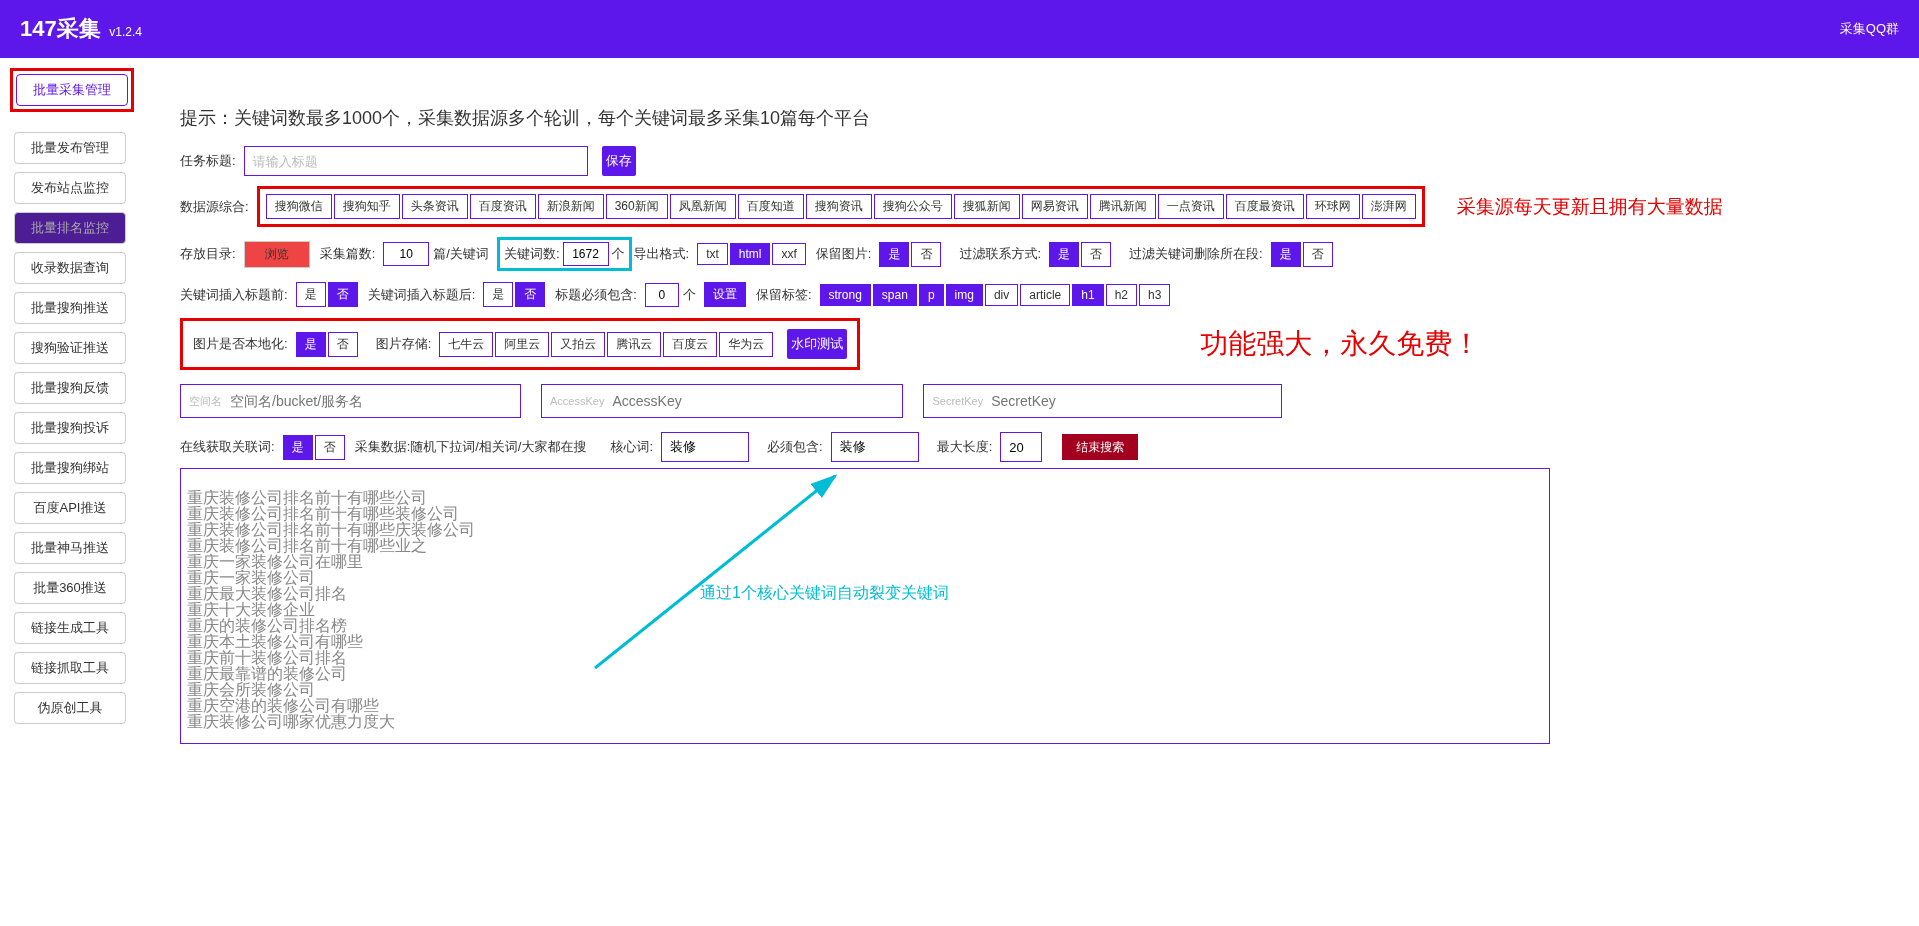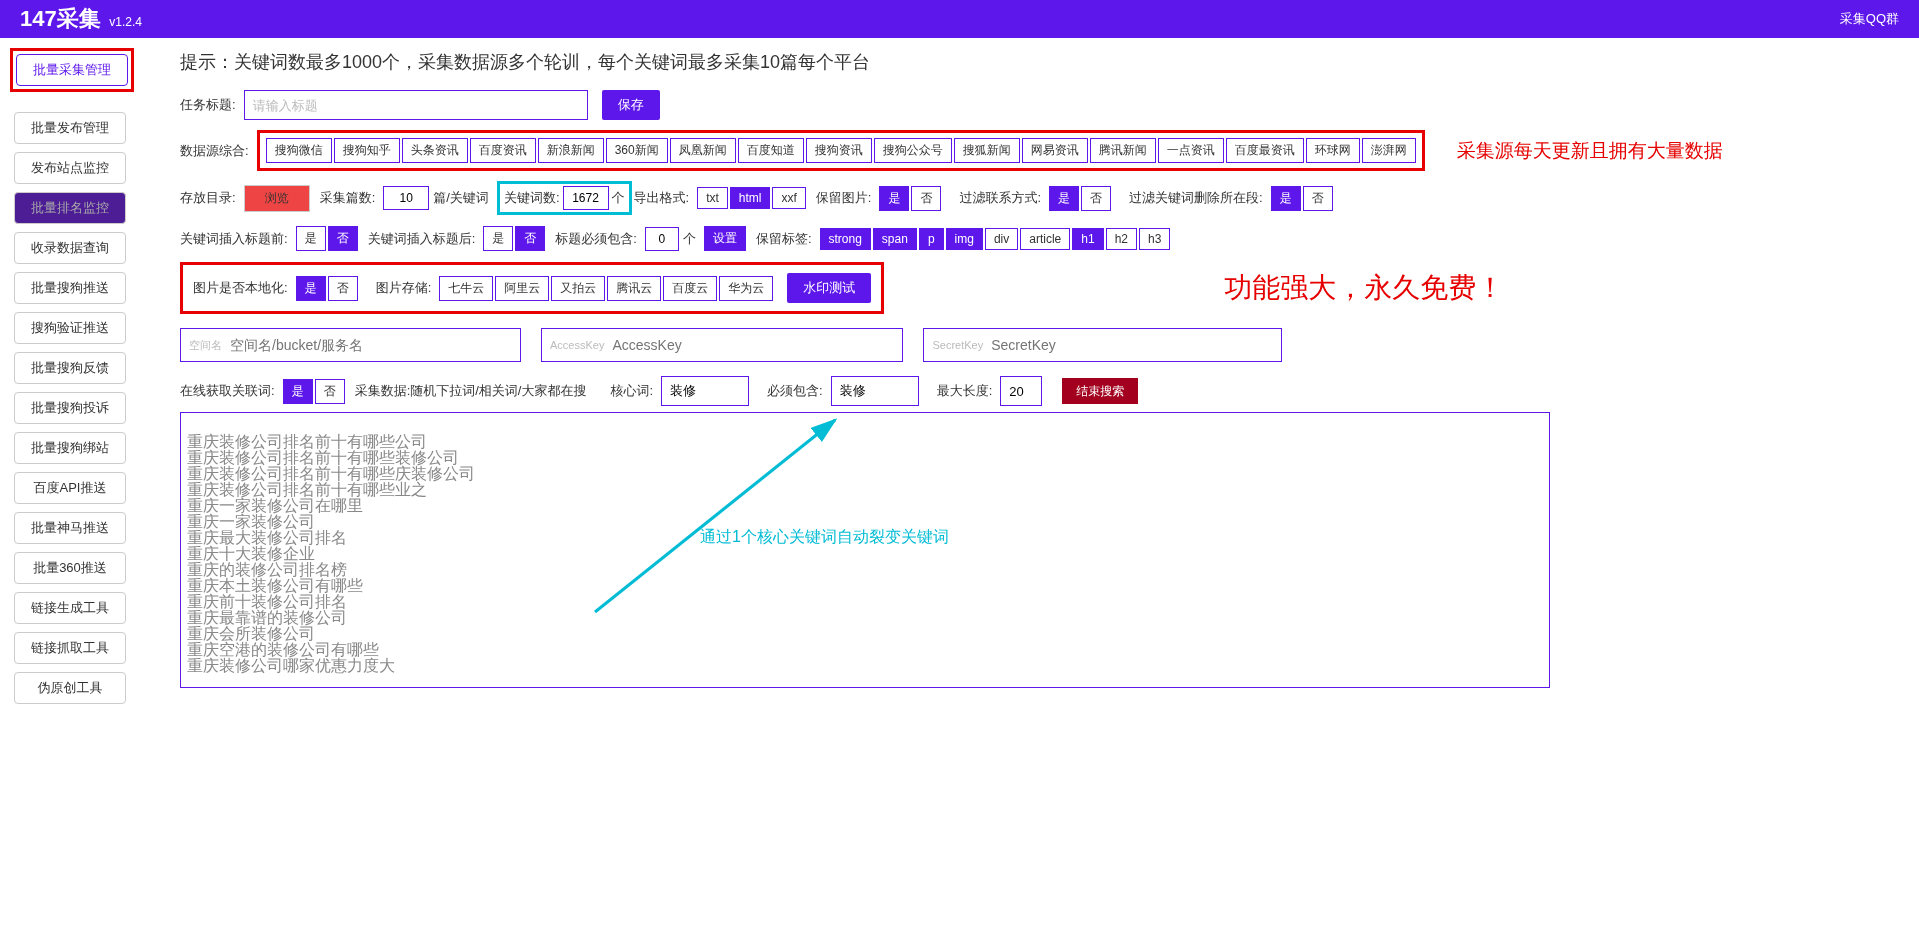--- a/index.html
+++ b/index.html
@@ -1,41 +1,41 @@
 <!DOCTYPE html>
 <html><head>
 <meta charset="utf-8">
 <style>
 * { margin: 0; padding: 0; box-sizing: border-box; font-family: "Microsoft YaHei", Arial, sans-serif; }
 body { font-size: 13px; background: #fff; }
 
-.header { background: #5e17eb; color: #fff; height: 38px; display: flex; align-items: center; padding: 0 20px; justify-content: space-between; }
+.header { background: #5e17eb; color: #fff; height: 58px; display: flex; align-items: center; padding: 0 20px; justify-content: space-between; }
 .logo { font-size: 22px; font-weight: 600; }
 .version { font-size: 12px; margin-left: 5px; vertical-align: baseline; }
 .header-right { font-size: 13px; }
 
 .container { display: flex; }
 .sidebar { width: 140px; padding: 10px 10px 10px 10px; }
 .side-btn { display: block; width: 112px; margin: 0 auto 8px; height: 32px; line-height: 30px; text-align: center; border: 1px solid #ccc; border-radius: 4px; background: #fff; color: #333; font-size: 13px; cursor: pointer; }
 .side-btn.active { border: 1px solid #5e17eb; color: #5e17eb; position: relative; }
 .side-btn.disabled { color: #aaa; background: #4c1d95; }
 .side-highlight-box { border: 3px solid #e60000; padding: 3px; margin: 0 auto 20px; width: 124px; }
 .side-highlight-box .side-btn { margin-bottom: 0; }
 
-.main { flex: 1; padding: 12px 18px 20px 40px; }
+.main { flex: 1; padding: 12px 18px 20px 40px; margin-top: 36px; }
 .tip-line { font-size: 18px; color: #333; margin-bottom: 16px; }
 
 .row { display: flex; align-items: center; margin-bottom: 10px; flex-wrap: wrap; gap: 4px 2px; }
 .label { font-size: 13px; color: #333; margin-right: 6px; white-space: nowrap; }
 
 .txt-input { border: 1px solid #5e17eb; height: 30px; padding: 0 8px; font-size: 13px; outline: none; }
 .txt-input::placeholder { color: #bbb; }
 .txt-input.wide { width: 344px; }
 
-.btn-purple { background: #5e17eb; color: #fff; border: none; height: 30px; padding: 0 16px; font-size: 13px; cursor: pointer; border-radius: 2px; }
+.btn-purple { background: #5e17eb; color: #fff; border: none; height: 30px; padding: 0 4px; font-size: 13px; cursor: pointer; border-radius: 2px; }
 .btn-white { background: #ef4444; color: #333; border: 1px solid #ccc; height: 27px; padding: 0 20px; font-size: 12px; cursor: pointer; }
 .btn-dark-red { background: #a3001f; color: #fff; border: none; height: 26px; padding: 0 14px; font-size: 12px; cursor: pointer; }
 
 .tag { display: inline-block; border: 1px solid #5e17eb; color: #333; padding: 3px 8px; font-size: 12px; background: #fff; margin: 1px 0; cursor: pointer; }
 .tag.on { background: #5e17eb; color: #fff; }
 .mini-input { width: 46px; height: 24px; border: 1px solid #5e17eb; text-align: center; font-size: 12px; }
 .mini-input-wide { width: 88px; }
 
 .redbox { border: 3px solid #e60000; padding: 4px 6px; display: inline-flex; align-items: center; flex-wrap: wrap; gap: 2px; }
 .cyanbox { border: 3px solid #00bcd4; padding: 2px 4px; display: inline-flex; align-items: center; gap: 3px; }

